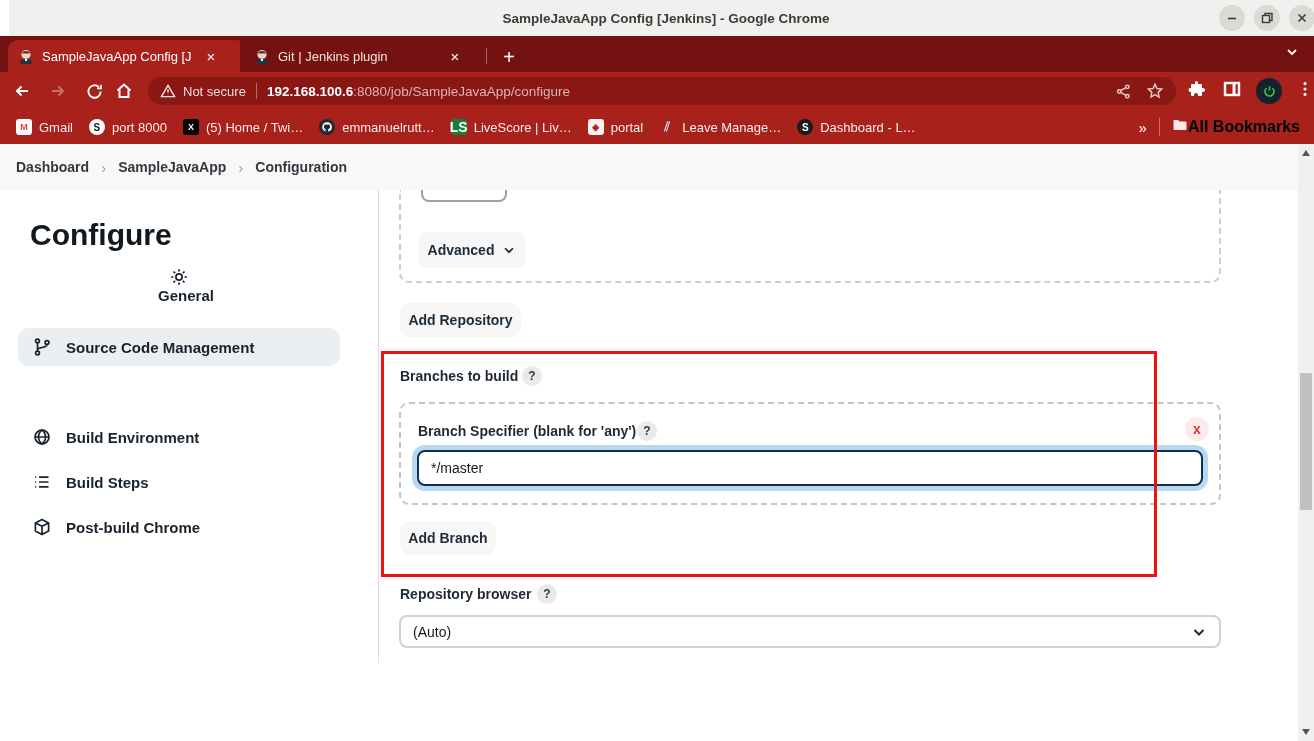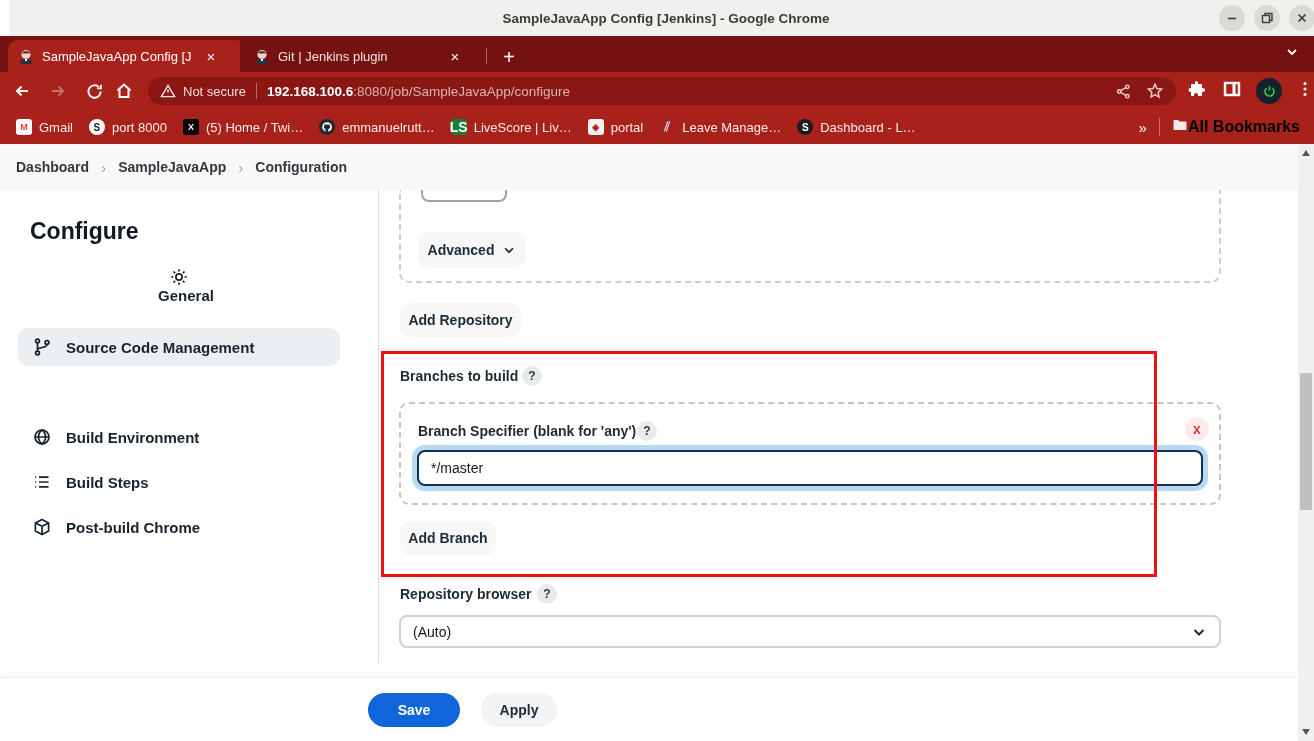--- a/index.html
+++ b/index.html
@@ -66,21 +66,21 @@
     font-size:10px; font-weight:bold; }
 
   
   .page { position:absolute; left:0; top:144px; width:1314px; height:597px; background:#fff; }
   .crumbbar { position:absolute; left:0; top:0; width:1298px; height:46px; background:#f8f8f8;
     display:flex; align-items:center; z-index:5; }
   .crumb { font-size:14px; font-weight:bold; color:#33383f; }
   .crumb-sep { color:#9aa0a6; margin:0 12px; font-size:15px; }
   .crumbbar .first { margin-left:16px; }
 
-  .side-title { position:absolute; left:30px; top:74px; font-size:23px; font-weight:bold; color:#101820; }
+  .side-title { position:absolute; left:30px; top:74px; font-size:30px; font-weight:bold; color:#101820; }
   .side-item { position:absolute; left:18px; width:322px; height:38px; border-radius:10px;
     display:flex; align-items:center; padding-left:14px; color:#16232e; }
   .side-item.active { background:var(--sidebar_selected_bg); }
   .side-item .s-ic { width:20px; height:20px; margin-right:14px; display:flex; color:#16232e; }
   .side-item .s-label { font-size:15px; font-weight:bold; }
 
   .vdivider { position:absolute; left:378px; top:46px; width:1px; height:473px; background:#dcdcdc; }
 
   .partial-input { position:absolute; left:421px; top:46px; width:86px; height:12px;
     border:2px solid #9aa2ab; border-top:none; border-radius:0 0 8px 8px; background:#fff; }
@@ -428,24 +428,20 @@
     <span class="sel-value">(Auto)</span>
     <span class="sel-chev">
       <svg width="16" height="16" viewBox="0 0 16 16" fill="none" stroke="currentColor" stroke-width="2">
           <path d="M3.5 6l4.5 4.5L12.5 6"></path>
         </svg>
     </span>
   </div>
 
   <div class="annotation-rect"></div>
 
-  <div class="bottombar">
-    <button class="save-btn">Save</button>
-    <button class="apply-btn">Apply</button>
-  </div>
 
   <div class="scrollbar">
     <div class="sb-arrow sb-up">
       <svg width="10" height="8" viewBox="0 0 10 8" fill="currentColor">
           <path d="M5 1l4 6H1z"></path>
         </svg>
     </div>
     <div class="sb-thumb"></div>
     <div class="sb-arrow sb-down">
       <svg width="10" height="8" viewBox="0 0 10 8" fill="currentColor">

